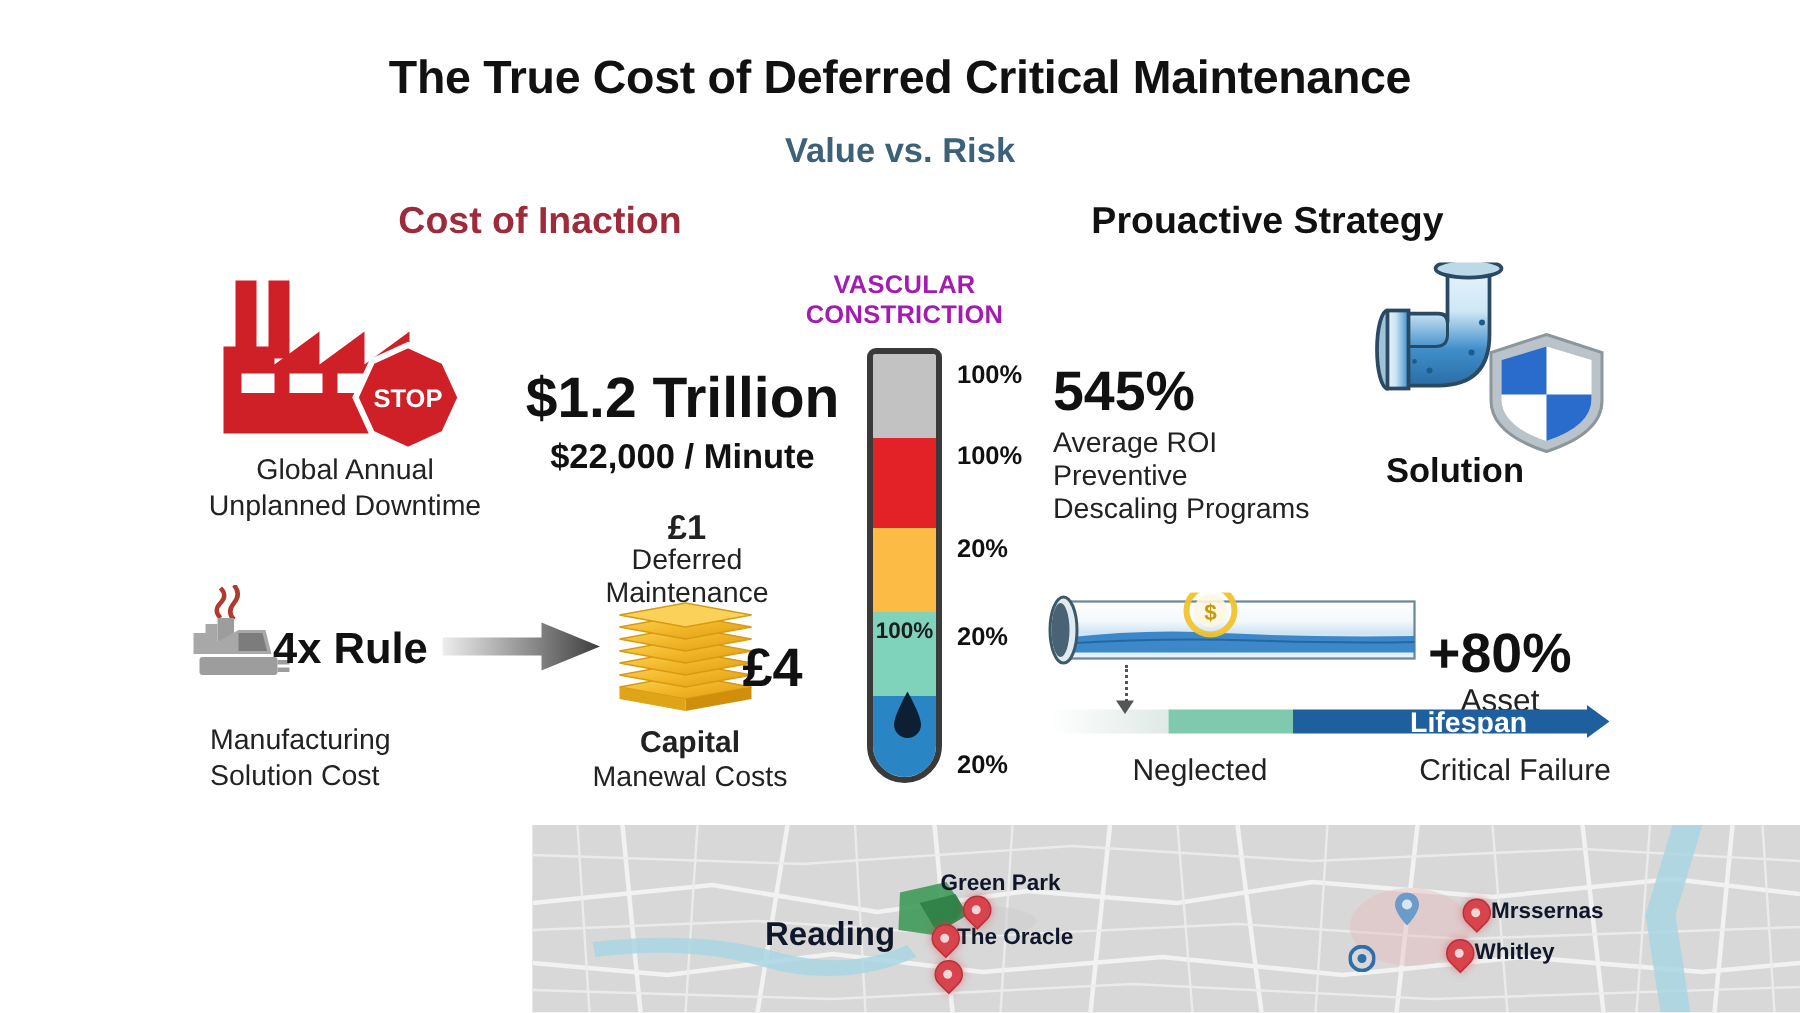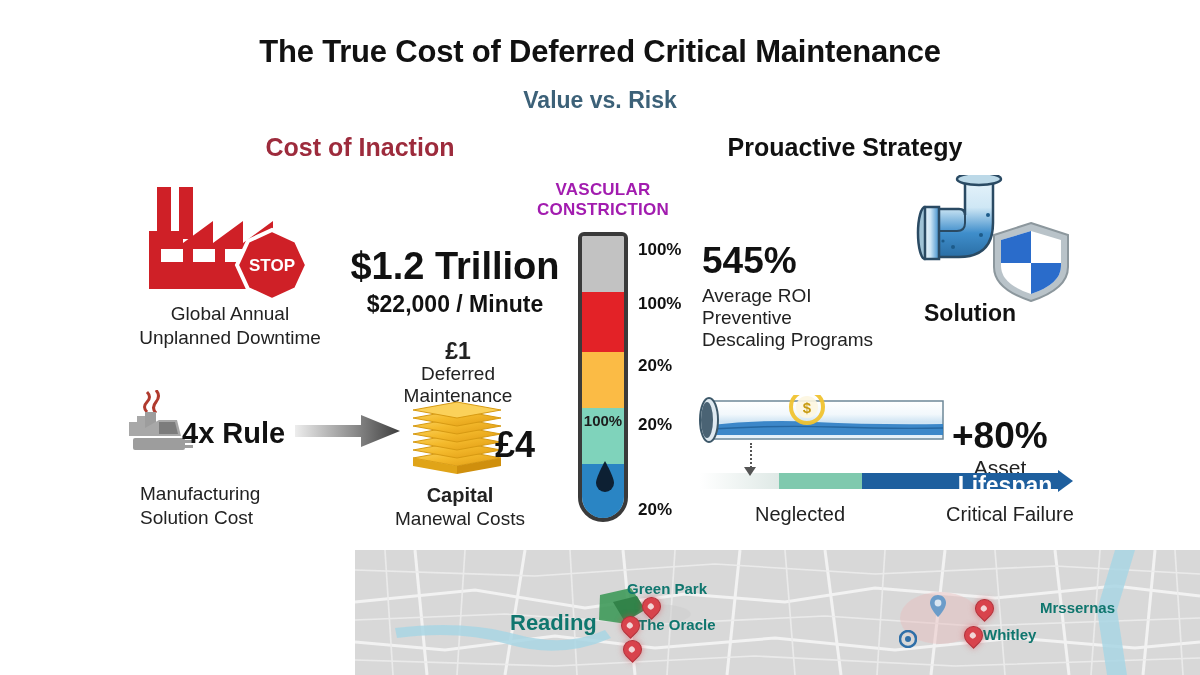--- a/index.html
+++ b/index.html
@@ -90,21 +90,21 @@
     border-left:2px dotted #555;
   }
   .dotcap{
     position:absolute;left:44px;top:-6px;width:0;height:0;
     border-left:6px solid transparent;border-right:6px solid transparent;
     border-top:9px solid #555;
   }
 
   
   .map{left:355px;top:550px;width:845px;height:125px;overflow:hidden;background:#d6d6d6;}
-  .maplabel{position:absolute;font-weight:bold;color:#0f766e;}
+  .maplabel{position:absolute;font-weight:bold;color:#0f172a;}
   .pin{position:absolute;width:17px;height:17px;}
   .pin-dot{
     width:17px;height:17px;border-radius:50% 50% 50% 0;
     transform:rotate(-45deg);
     background:#d8434c;border:1px solid #b3323b;
     box-shadow:0 0 6px rgba(216,67,76,.55);
   }
   .pin-dot i{
     position:absolute;left:5px;top:5px;width:6px;height:6px;
     border-radius:50%;background:#f2d6d7;display:block;
@@ -284,21 +284,21 @@
   <div class="abs cap" style="left:940px;top:456px;width:120px;font-size:21px;">Asset</div>
 
   <div class="abs timeline">
     <div class="tl-seg" id="tl-fade" style="left:0;width:22%;background:linear-gradient(90deg,#ffffff,#dfe9e6);"></div>
     <div class="tl-seg" id="tl-left" style="left: 22%; width: 23%; background: rgb(127, 201, 174);"></div>
     <div class="tl-seg" id="tl-right" style="left: 45%; width: 55%; background: rgb(30, 95, 158);"></div>
     <div class="tl-arrow"></div>
     <div class="dotline"></div>
     <div class="dotcap"></div>
   </div>
-  <div class="abs" style="left:940px;top:472px;width:130px;text-align:center;font-size:23px;font-weight:bold;color:#ffffff;z-index:5;">Lifespan</div>
+  <div class="abs" style="left:940px;top:472px;width:130px;text-align:left;font-size:19px;font-weight:bold;color:#ffffff;z-index:5;">Lifespan</div>
   <div class="abs cap" style="left:730px;top:503px;width:140px;font-size:20px;">Neglected</div>
   <div class="abs cap" style="left:925px;top:503px;width:170px;font-size:20px;">Critical Failure</div>
 
   <div class="abs map">
     <svg width="845" height="125" viewBox="0 0 845 125" style="position:absolute;left:0;top:0;">
       <rect width="845" height="125" fill="#d8d8d8"></rect>
       <g stroke="#f2f2f2" stroke-width="3" fill="none">
         <path d="M0 52 L120 40 L230 58 L330 44 L430 52 L520 38 L640 48 L760 36 L845 46"></path>
         <path d="M0 92 L90 100 L200 86 L300 98 L420 88 L540 100 L660 88 L780 98 L845 92"></path>
         <path d="M60 0 L72 125"></path>
@@ -328,21 +328,21 @@
       <path d="M760 0 L742 60 L752 125 L772 125 L762 60 L780 0 Z" fill="#a9d6e4" opacity="0.85"></path>
       <ellipse cx="300" cy="64" rx="36" ry="10" fill="#cfcfcf" opacity="0.6"></ellipse>
       <path d="M245 45 L276 38 L288 56 L272 74 L244 70 Z" fill="#3f9a5a" opacity="0.9"></path>
       <path d="M258 52 L282 46 L290 60 L270 72 Z" fill="#2f7f46" opacity="0.9"></path>
       <ellipse cx="585" cy="68" rx="40" ry="26" fill="#e8bdbd" opacity="0.45"></ellipse>
     </svg>
 
     <div class="maplabel" style="left:155px;top:60px;font-size:22px;">Reading</div>
     <div class="maplabel" style="left:272px;top:30px;font-size:15px;">Green Park</div>
     <div class="maplabel" style="left:283px;top:66px;font-size:15px;">The Oracle</div>
-    <div class="maplabel" style="left:639px;top:49px;font-size:15px;padding-left:46px;">Mrssernas</div>
+    <div class="maplabel" style="left:639px;top:49px;font-size:15px;">Mrssernas</div>
     <div class="maplabel" style="left:628px;top:76px;font-size:15px;">Whitley</div>
 
     <div class="pin" style="left:287px;top:47px;">
       <div class="pin-dot">
           <i></i>
         </div>
       </div>
     <div class="pin" style="left:266px;top:66px;">
       <div class="pin-dot">
           <i></i>

